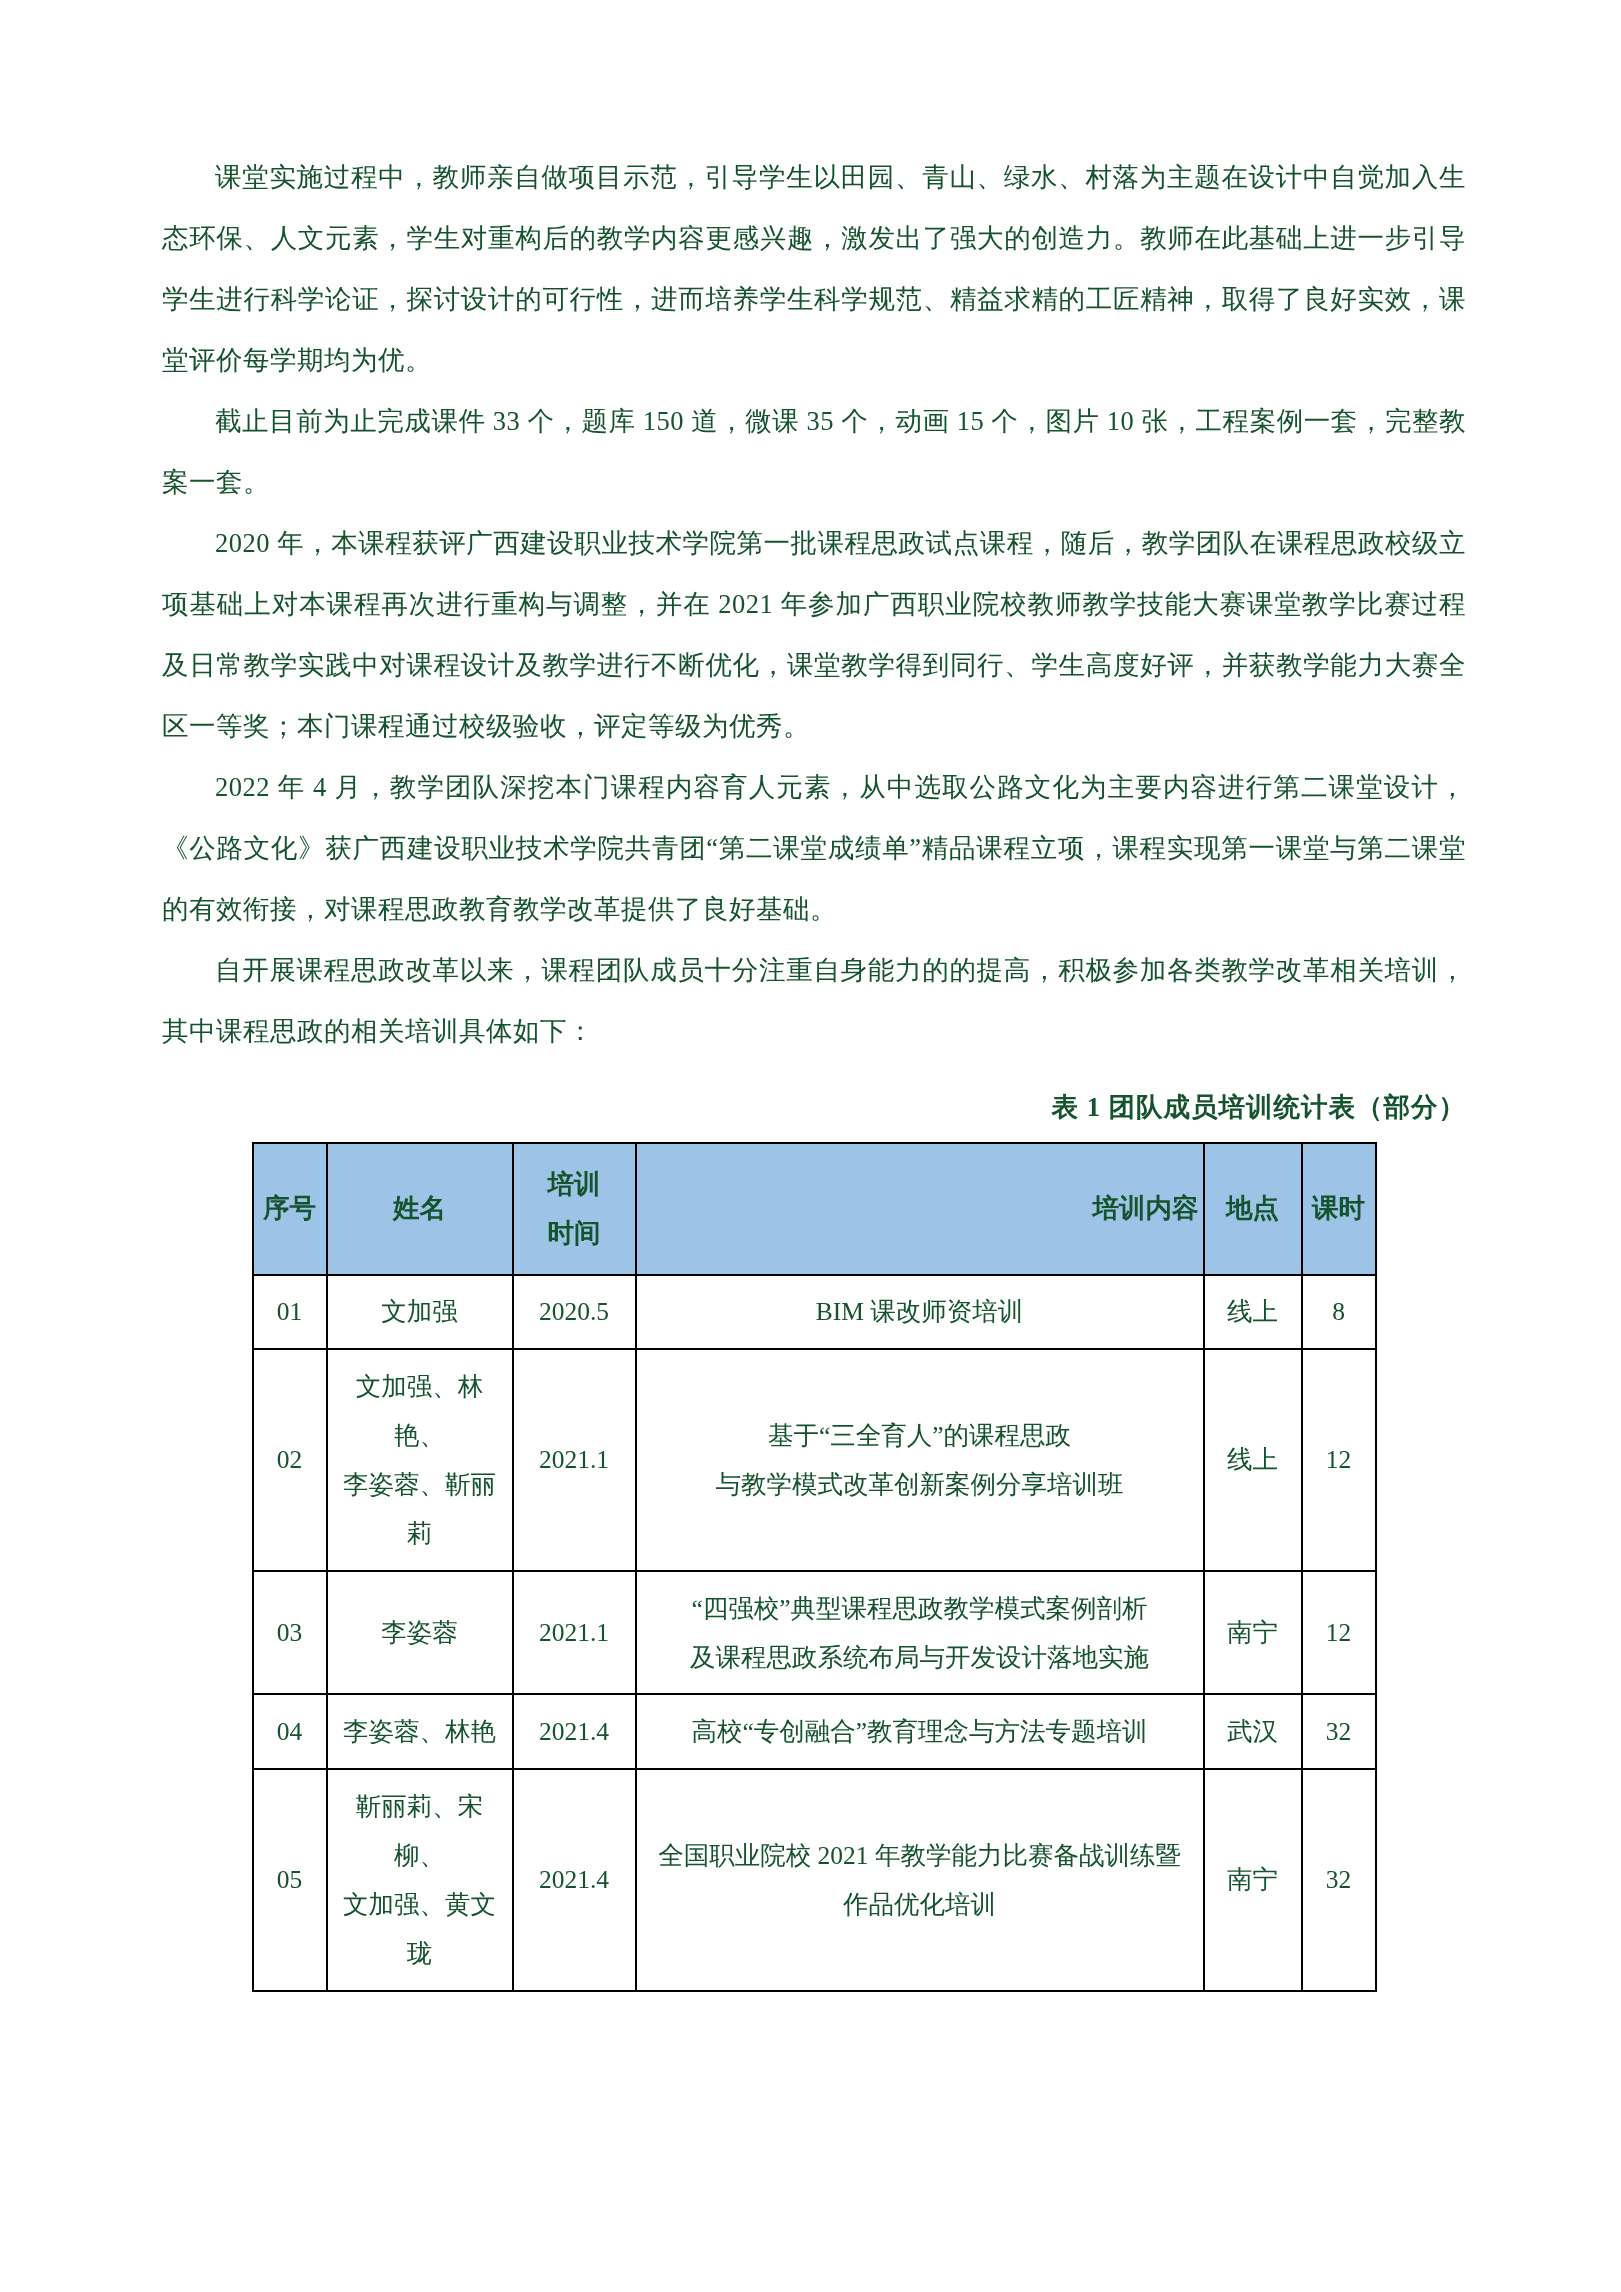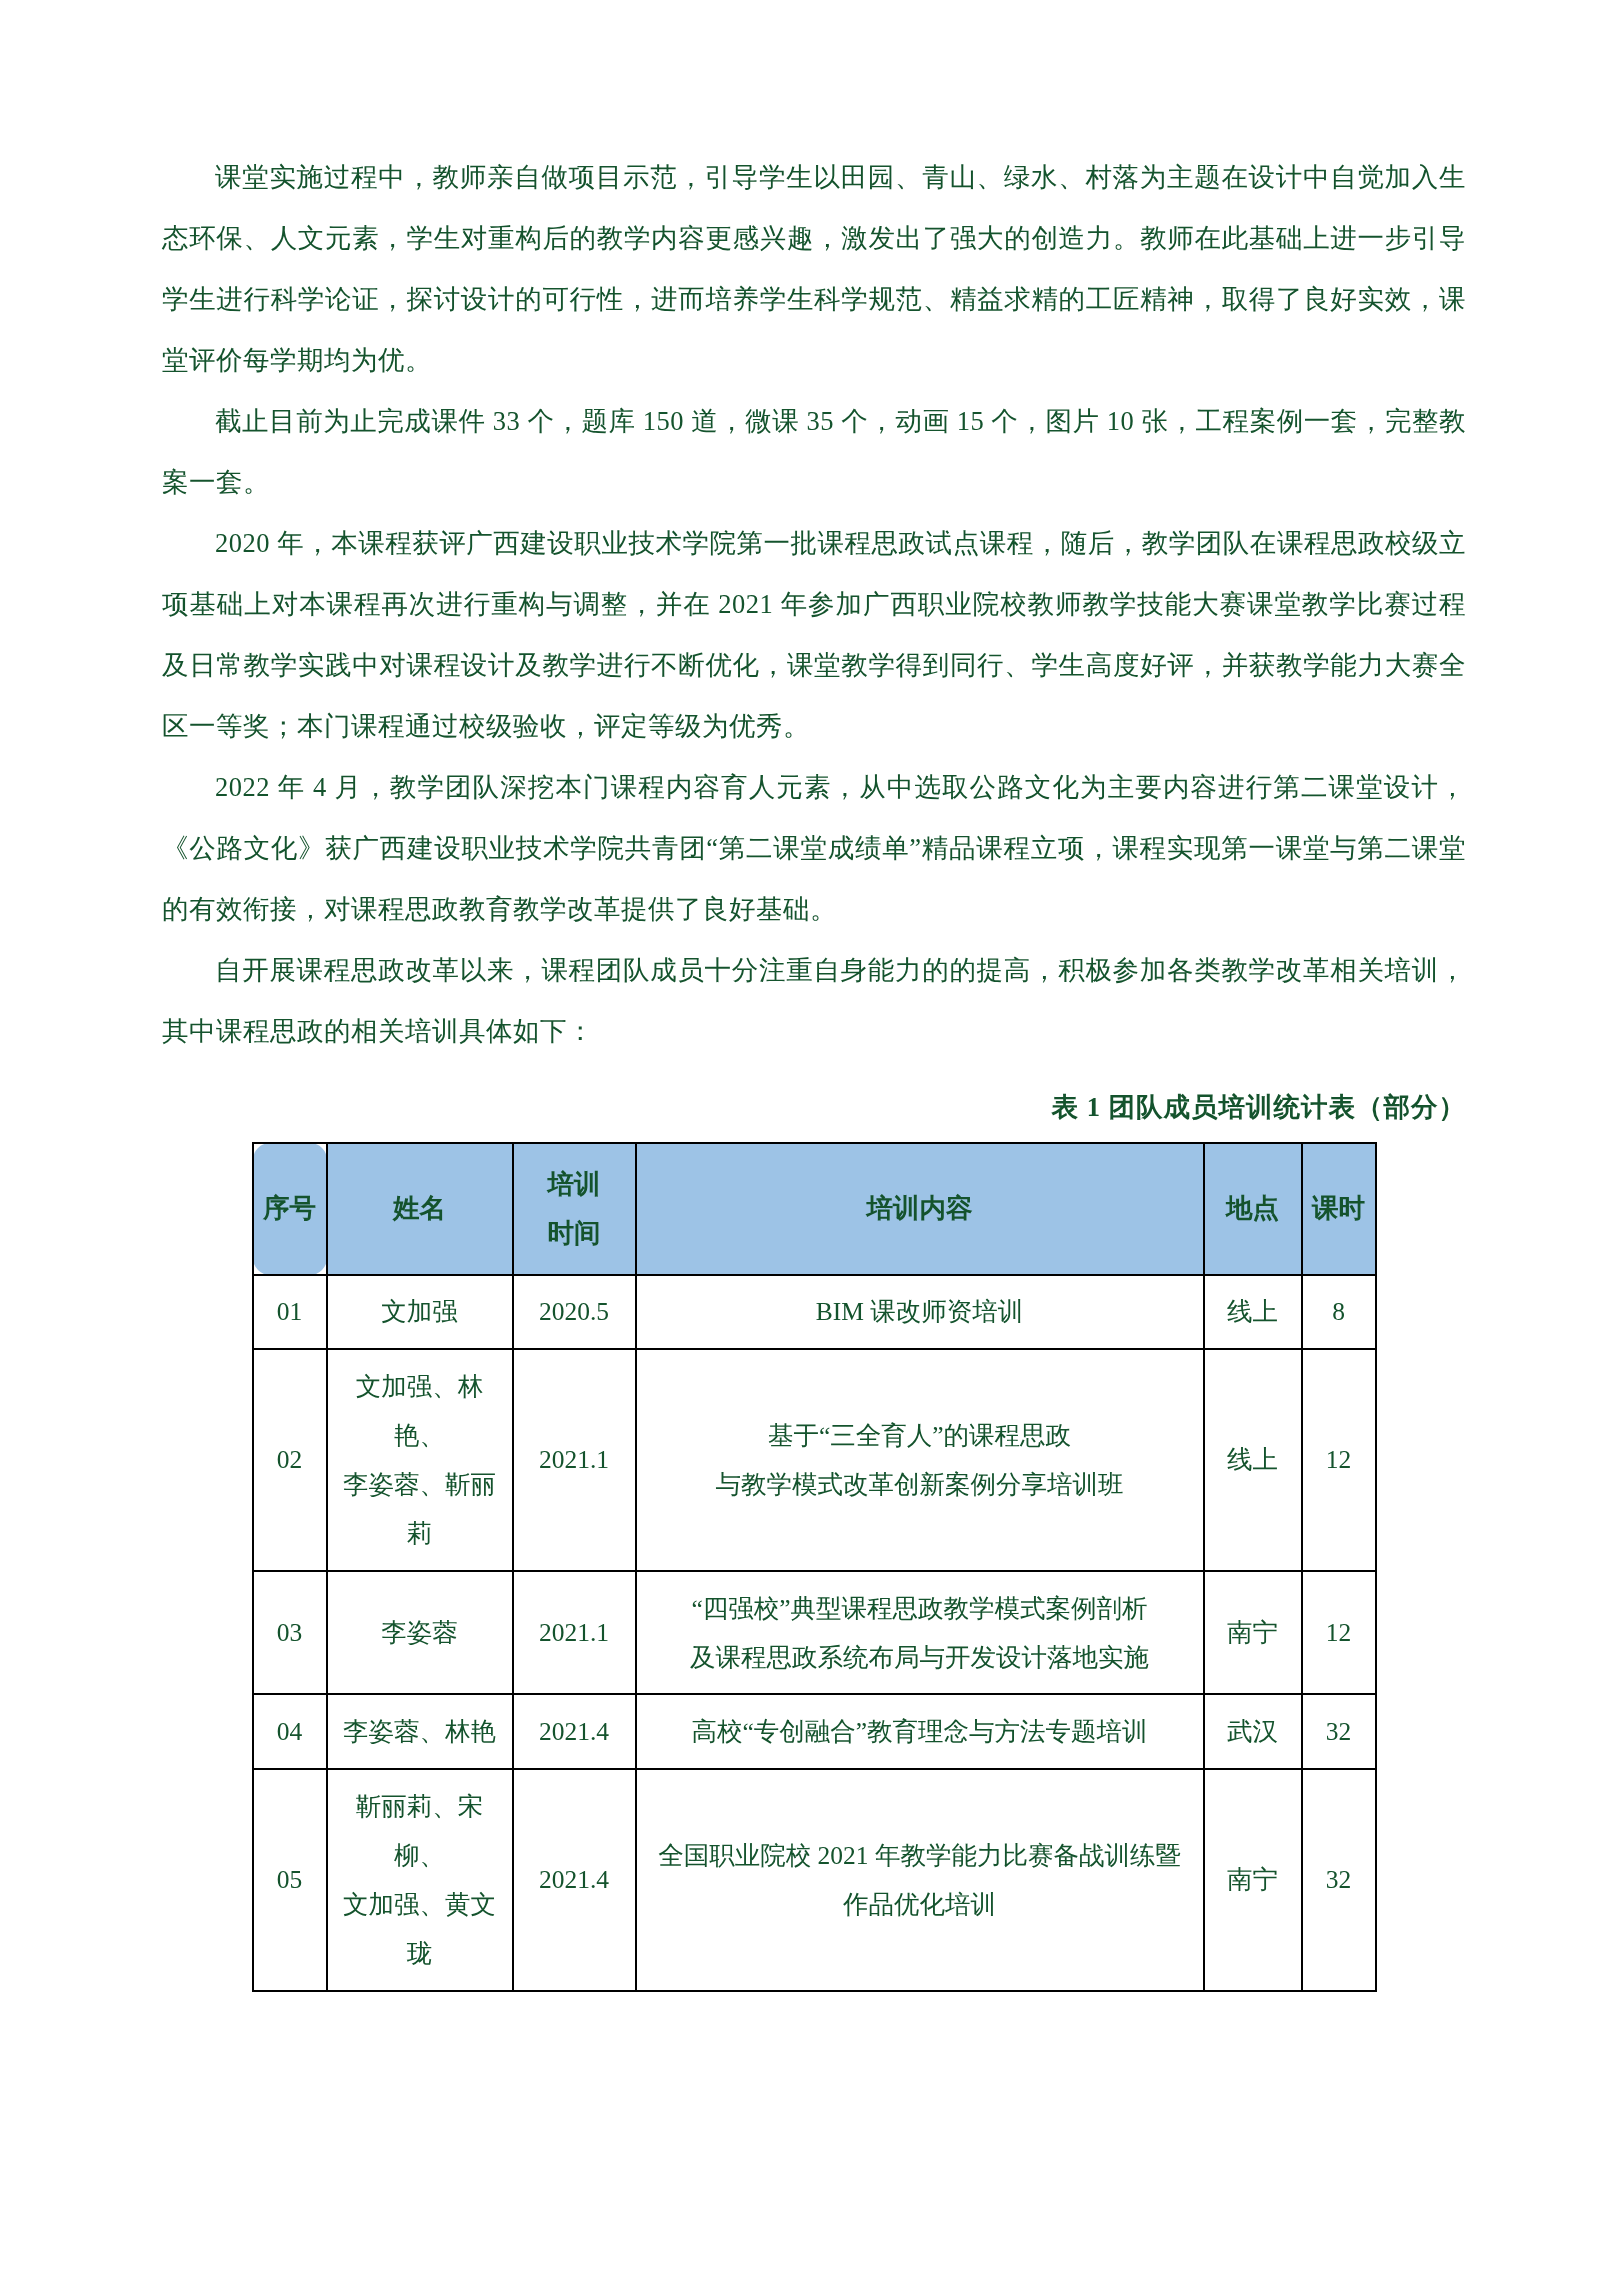--- a/index.html
+++ b/index.html
@@ -98,25 +98,25 @@
       <colgroup>
         <col class="c-no">
           <col class="c-name">
           <col class="c-time">
           <col class="c-cont">
           <col class="c-place">
           <col class="c-hours">
       </colgroup>
       <thead>
         <tr class="header-row">
-          <th style="background: rgb(157, 195, 230); border-radius: 17px;">序号</th>
+          <th style="background: rgb(157, 195, 230);">序号</th>
           <th style="background: rgb(157, 195, 230); margin-top: 32px;">姓名</th>
           <th style="background: rgb(157, 195, 230);">培训
 时间</th>
-          <th style="background: rgb(157, 195, 230);">培训内容</th>
+          <th style="background: rgb(157, 195, 230); text-align: right;">培训内容</th>
           <th style="background: rgb(157, 195, 230);">地点</th>
           <th style="background: rgb(157, 195, 230);">课时</th>
         </tr>
       </thead>
       <tbody>
         <tr>
           <td>01</td>
           <td>文加强</td>
           <td>2020.5</td>
           <td>BIM 课改师资培训</td>

